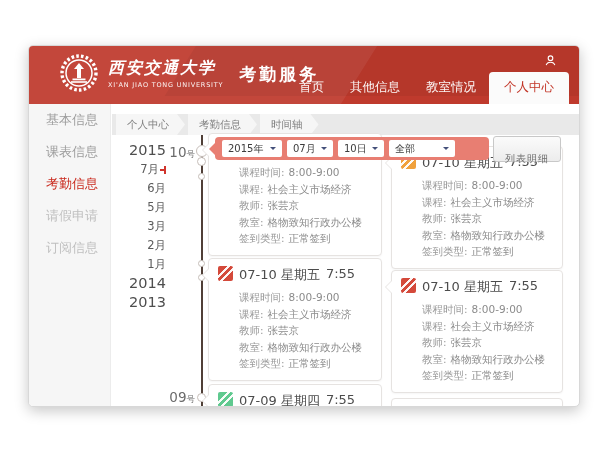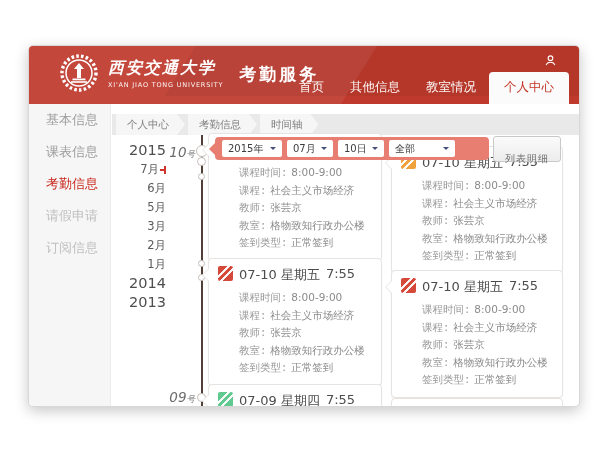--- a/index.html
+++ b/index.html
@@ -39,21 +39,21 @@
   .crumbbar { position:absolute; left:83px; right:0; top:68px; height:21px; background:#e9e9e9; display:flex; align-items:stretch; padding-left:4px; }
   .crumb { background:#f6f6f6; color:#808080; font-size:10.5px; line-height:21px; padding:0 16px 0 11px; margin-right:3px;
            clip-path:polygon(0 0, calc(100% - 8px) 0, 100% 50%, calc(100% - 8px) 100%, 0 100%); cursor:pointer; }
 
   
   .years { position:absolute; left:83px; top:95px; width:54px; text-align:right; }
   .yr { font-size:14.5px; color:#4e4e4e; line-height:19px; cursor:pointer; }
   .mo { font-size:11.5px; color:#5a5a5a; line-height:19px; cursor:pointer; position:relative; }
   .tick { display:inline-block; width:6px; height:2px; background:#d0342c; vertical-align:middle; margin-left:1px; position:relative; }
   .tick:after { content:''; position:absolute; right:0; top:-3px; width:2px; height:8px; background:#d0342c; }
-  .dayl { position:absolute; left:118px; width:48px; text-align:right; color:#6b6b6b; font-size:13.5px;font-style:italic; }
+  .dayl { position:absolute; left:118px; width:48px; text-align:right; color:#6b6b6b; font-size:13.5px; }
   .dayl small { font-size:8.5px; }
   .tline { position:absolute; left:172px; top:89px; bottom:0; width:2px; background:#503f37; }
   .node { position:absolute; background:#fff; border:1px solid #c6beb9; border-radius:50%; cursor:pointer; }
 
   
   .callout { position:absolute; left:186px; top:91px; width:274px; height:23px; background:#e87e72; border-radius:4px;
              display:flex; align-items:center; gap:5px; padding:0 7px; z-index:6; }
   .callout:before { content:''; position:absolute; left:-6px; top:6px; border:6px solid transparent; border-left:0; border-right-color:#e87e72; }
   .pill { background:#fff; border-radius:2px; height:17px; display:flex; align-items:center; justify-content:space-between;
           padding:0 6px; font-size:10px; color:#3c3c3c; cursor:pointer; }
@@ -71,21 +71,21 @@
   .col-l { left:179px; width:174px; }
   .col-r { left:362px; width:172px; }
   .c-l1{top:87px} .c-r1{top:100px} .c-l2{top:212px} .c-r2{top:224px} .c-l3{top:338px} .c-r3{top:352px; height:60px}
   .card-head { display:flex; gap:6px; padding:7px 9px 3px; }
   .stamp { width:15px; height:15px; flex:0 0 15px; border-radius:2px;
            background-image:linear-gradient(135deg, transparent 32%, rgba(255,255,255,.95) 32%, rgba(255,255,255,.95) 42%, transparent 42%, transparent 56%, rgba(255,255,255,.95) 56%, rgba(255,255,255,.95) 66%, transparent 66%); }
   .stamp.orange{background-color:#f0a13c} .stamp.red{background-color:#d4493a} .stamp.green{background-color:#5fc98f}
   .card-date,.card-time { font-size:13px; color:#4c4c4c; }
   .card-rows { padding:2px 8px 8px 30px; }
   .row { font-size:10.5px; line-height:16.5px; color:#8b8b8b; white-space:nowrap; }
-  .row .lbl { color:#9b9b9b; margin-right:4px;font-family:Liberation Mono, monospace; }
+  .row .lbl { color:#9b9b9b; margin-right:4px; }
 </style>
 </head>
 <body>
 
 <div class="stage">
   <div class="win">
 
     <div class="hdr">
       <div class="stripe"></div>
       <div class="stripe2"></div>

